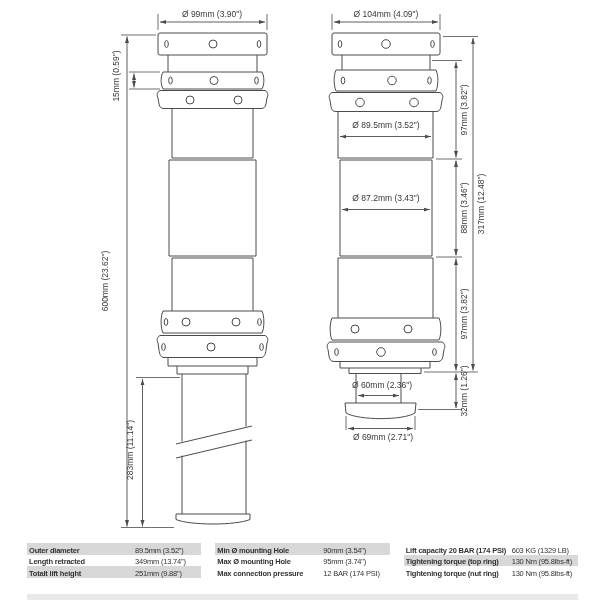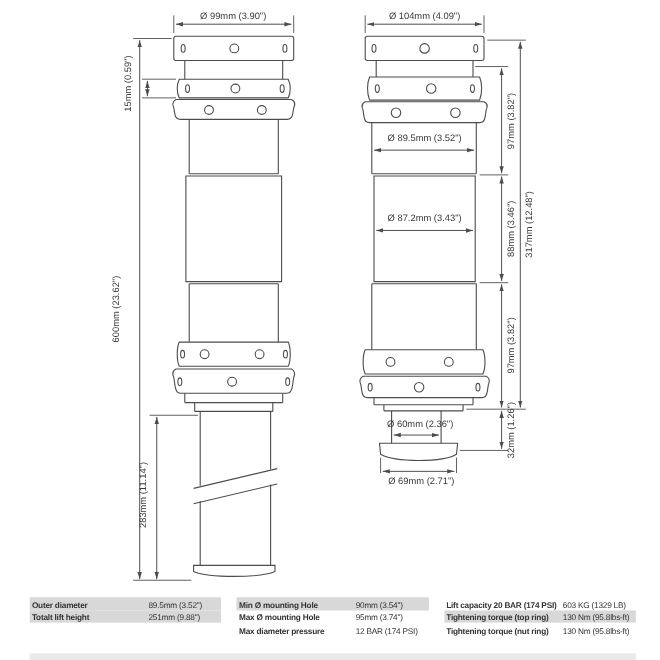--- a/index.html
+++ b/index.html
@@ -149,36 +149,40 @@
     <text transform="rotate(-90 484 204)" x="484" y="204" text-anchor="middle">317mm (12.48")</text>
   </g>
 </svg>
 
 <div class="spec-table">
   <div class="spec-col">
     <div class="spec-row shade">
       <span class="spec-label">Outer diameter</span>
       <span class="spec-value">89.5mm (3.52")</span>
     </div>
+    <div class="spec-row">
+      <span class="spec-label">Length retracted</span>
+      <span class="spec-value">349mm (13.74")</span>
+    </div>
     <div class="spec-row shade">
       <span class="spec-label">Totalt lift height</span>
       <span class="spec-value">251mm (9.88")</span>
     </div>
   </div>
   <div class="spec-col">
     <div class="spec-row shade">
       <span class="spec-label">Min Ø mounting Hole</span>
       <span class="spec-value">90mm (3.54")</span>
     </div>
     <div class="spec-row">
       <span class="spec-label">Max Ø mounting Hole</span>
       <span class="spec-value">95mm (3.74")</span>
     </div>
     <div class="spec-row">
-      <span class="spec-label">Max diameter pressure</span>
+      <span class="spec-label">Max connection pressure</span>
       <span class="spec-value">12 BAR (174 PSI)</span>
     </div>
   </div>
   <div class="spec-col">
     <div class="spec-row">
       <span class="spec-label">Lift capacity 20 BAR (174 PSI)</span>
       <span class="spec-value">603 KG (1329 LB)</span>
     </div>
     <div class="spec-row shade">
       <span class="spec-label">Tightening torque (top ring)</span>

